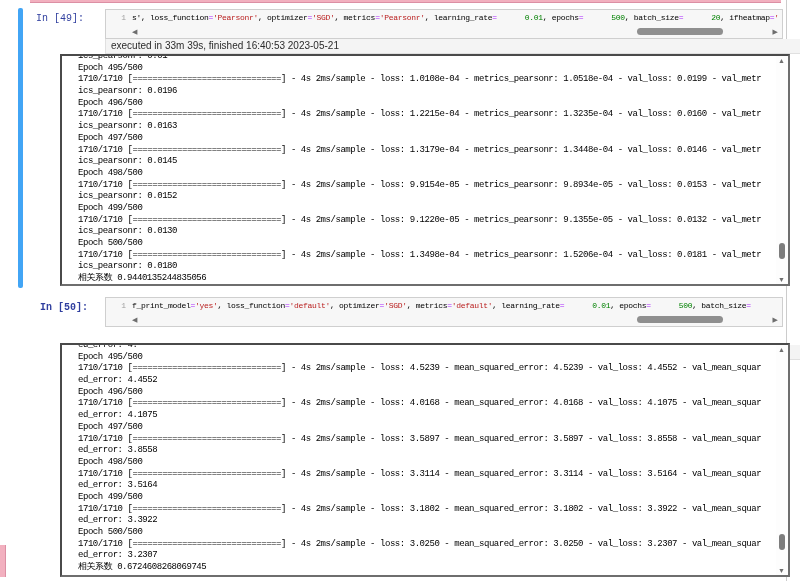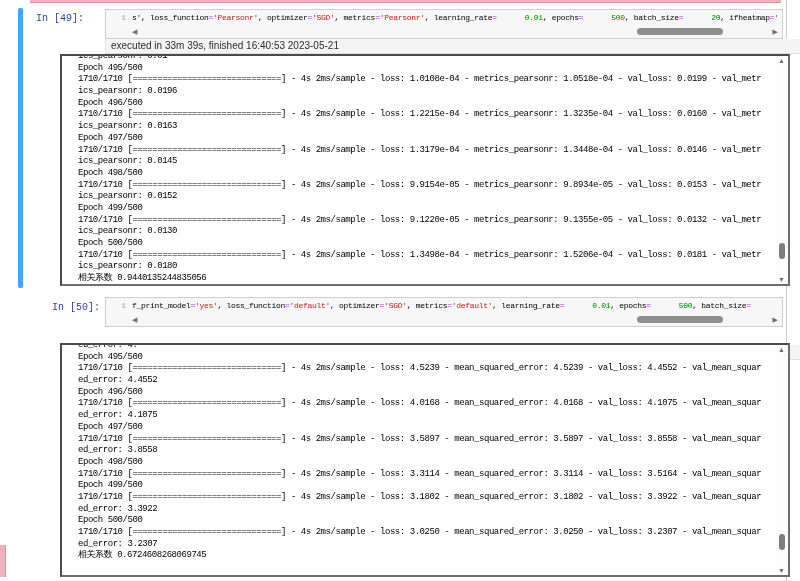--- a/index.html
+++ b/index.html
@@ -109,21 +109,21 @@
       </div>
     <div class="vscroll">
       <span class="arrow up">▲</span>
       <span class="thumb"></span>
       <span class="arrow down">▼</span>
     </div>
   </div>
 </div>
 
 <div>
-  <div class="abs prompt" style="left:52px; top:302px;">In [50]:</div>
+  <div class="abs prompt" style="left:40px; top:302px;font-weight:bold;">In [50]:</div>
 
   <div class="abs code-box" style="top:297px;">
     <div class="gutter">1</div>
     <div class="code-line"><span class="tok-plain">f_print_model</span><span class="tok-op">=</span><span class="tok-str">'yes'</span><span class="tok-plain">, loss_function</span><span class="tok-op">=</span><span class="tok-str">'default'</span><span class="tok-plain">, optimizer</span><span class="tok-op">=</span><span class="tok-str">'SGD'</span><span class="tok-plain">, metrics</span><span class="tok-op">=</span><span class="tok-str">'default'</span><span class="tok-plain">, learning_rate</span><span class="tok-op">=</span><span class="tok-num">0.01</span><span class="tok-plain">, epochs</span><span class="tok-op">=</span><span class="tok-num">500</span><span class="tok-plain">, batch_size</span><span class="tok-op">=</span><span class="tok-num">20</span><span class="tok-plain">, ifheatmap</span><span class="tok-op">=</span><span class="tok-str">'no'</span></div>
     <div class="hscroll">
       <span class="arrow left">◀</span>
       <span class="thumb"></span>
       <span class="arrow right">▶</span>
     </div>
   </div>
@@ -137,20 +137,21 @@
         <div class="out-line">1710/1710 [==============================] - 4s 2ms/sample - loss: 4.5239 - mean_squared_error: 4.5239 - val_loss: 4.4552 - val_mean_squar</div>
         <div class="out-line">ed_error: 4.4552</div>
         <div class="out-line">Epoch 496/500</div>
         <div class="out-line">1710/1710 [==============================] - 4s 2ms/sample - loss: 4.0168 - mean_squared_error: 4.0168 - val_loss: 4.1075 - val_mean_squar</div>
         <div class="out-line">ed_error: 4.1075</div>
         <div class="out-line">Epoch 497/500</div>
         <div class="out-line">1710/1710 [==============================] - 4s 2ms/sample - loss: 3.5897 - mean_squared_error: 3.5897 - val_loss: 3.8558 - val_mean_squar</div>
         <div class="out-line">ed_error: 3.8558</div>
         <div class="out-line">Epoch 498/500</div>
         <div class="out-line">1710/1710 [==============================] - 4s 2ms/sample - loss: 3.3114 - mean_squared_error: 3.3114 - val_loss: 3.5164 - val_mean_squar</div>
+        <div class="out-line">ed_error: 3.5164</div>
         <div class="out-line">Epoch 499/500</div>
         <div class="out-line">1710/1710 [==============================] - 4s 2ms/sample - loss: 3.1802 - mean_squared_error: 3.1802 - val_loss: 3.3922 - val_mean_squar</div>
         <div class="out-line">ed_error: 3.3922</div>
         <div class="out-line">Epoch 500/500</div>
         <div class="out-line">1710/1710 [==============================] - 4s 2ms/sample - loss: 3.0250 - mean_squared_error: 3.0250 - val_loss: 3.2307 - val_mean_squar</div>
         <div class="out-line">ed_error: 3.2307</div>
         <div class="out-line">相关系数 0.6724608268069745</div>
       </div>
     <div class="vscroll">
       <span class="arrow up">▲</span>

